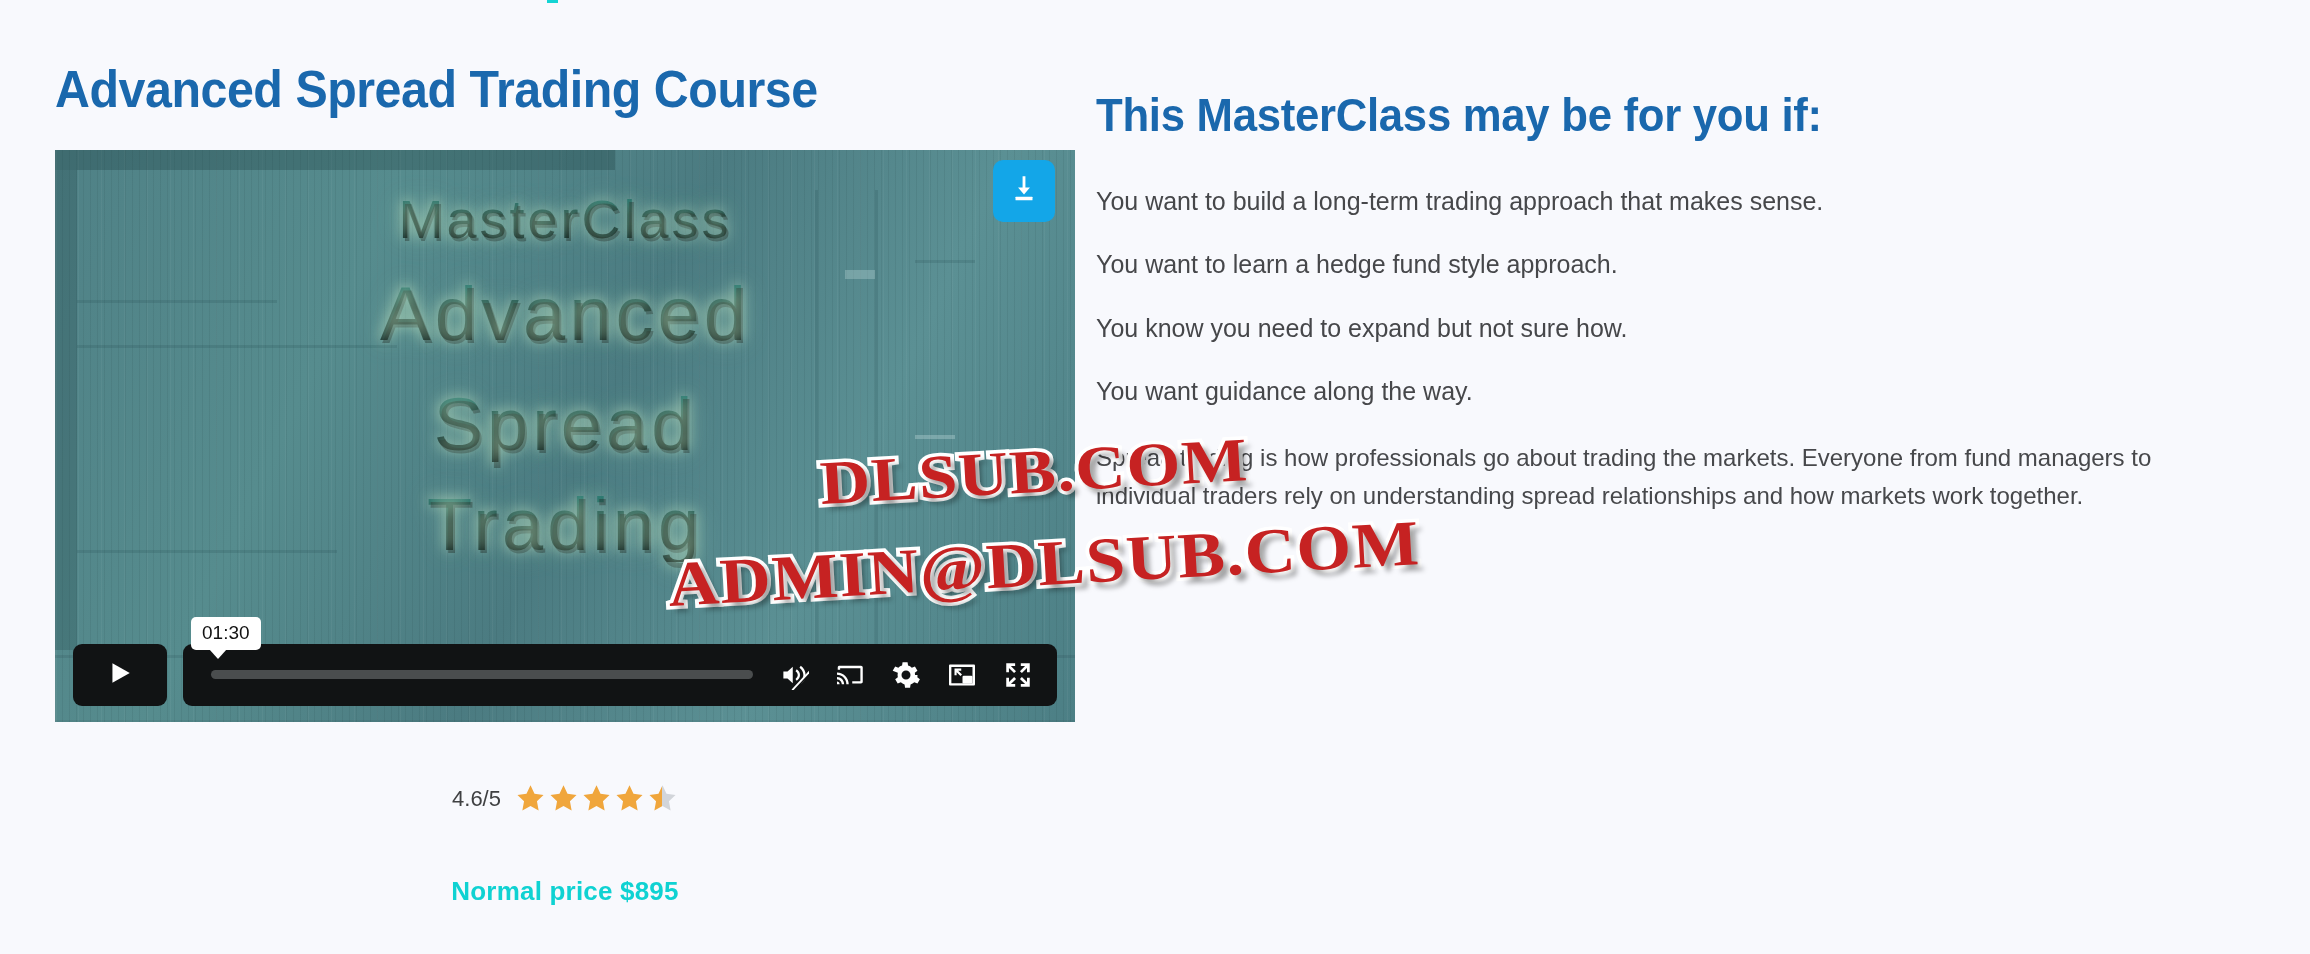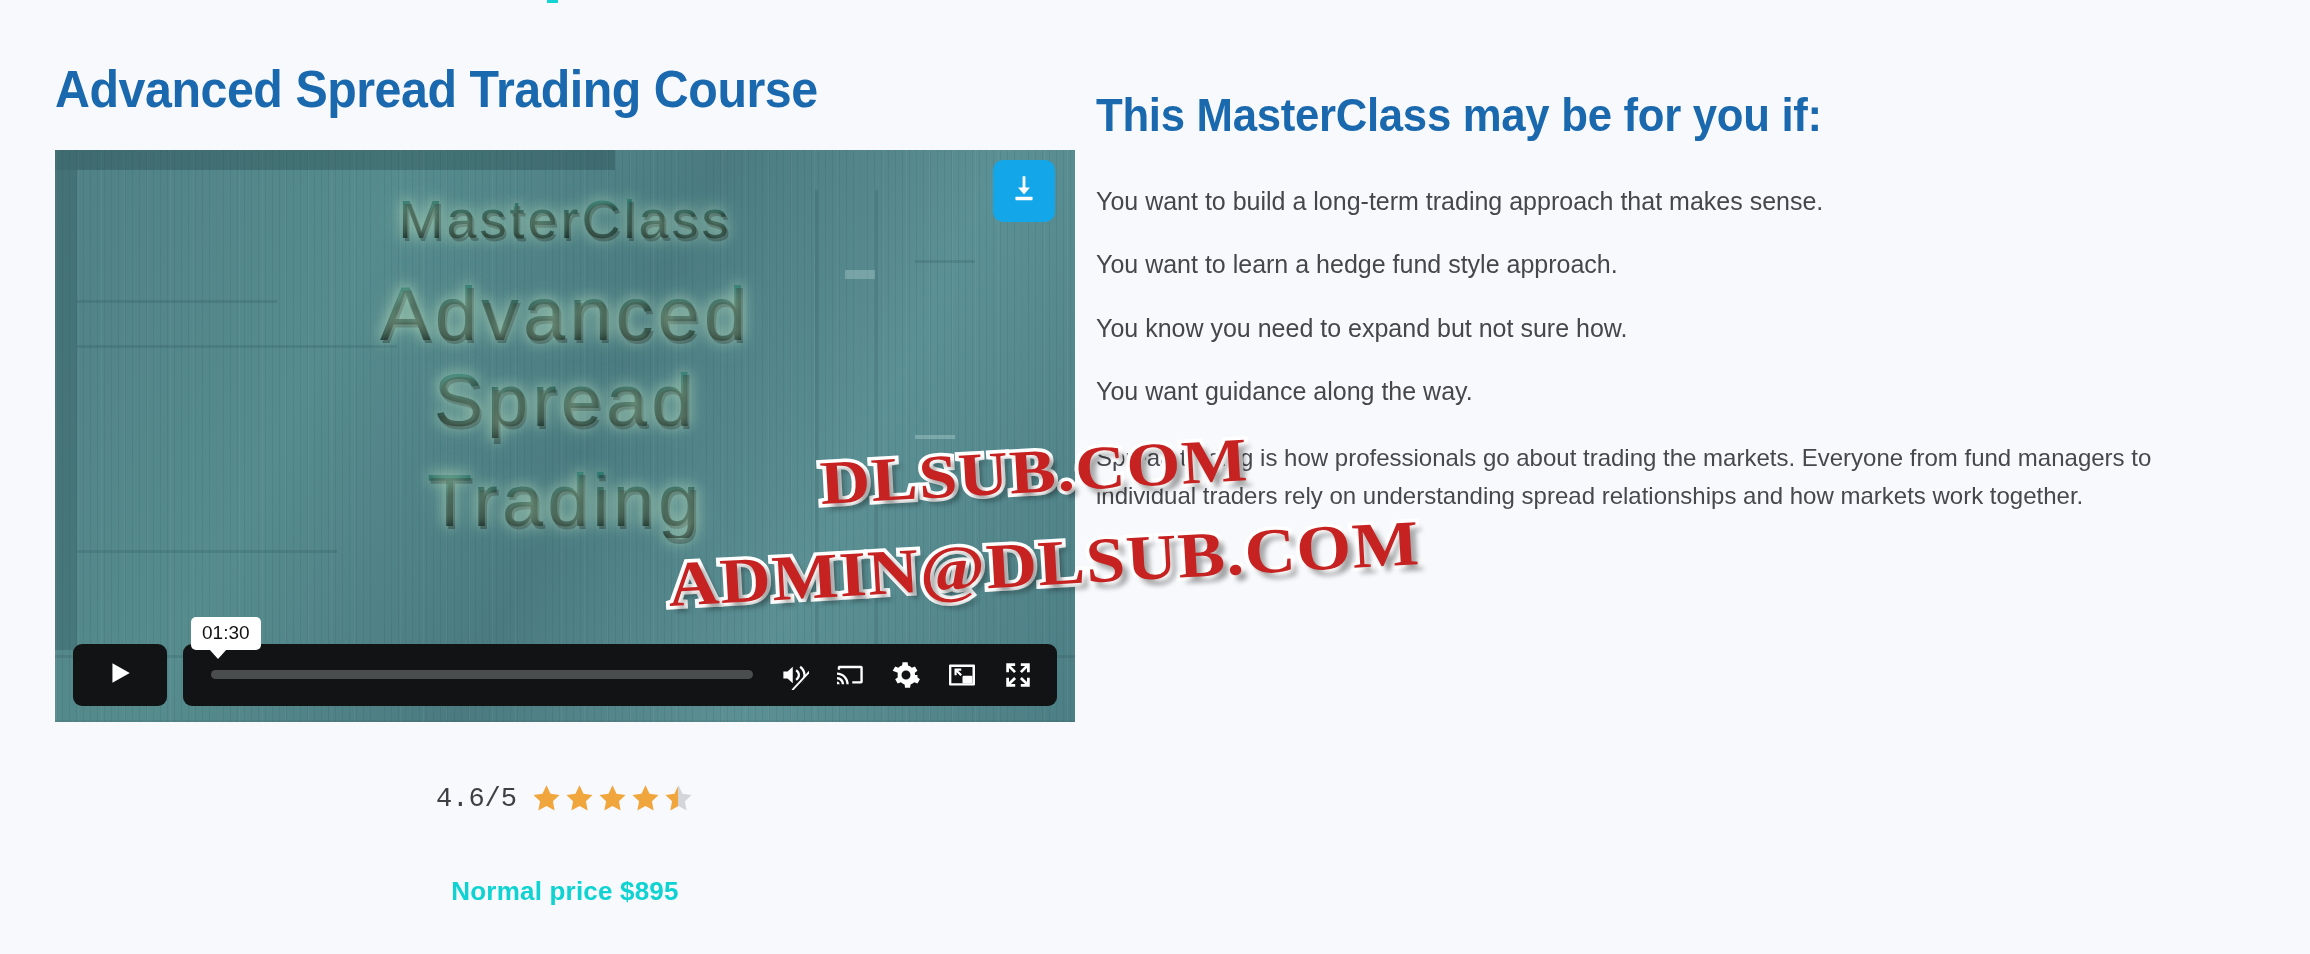--- a/index.html
+++ b/index.html
@@ -102,21 +102,21 @@
       0 0 14px rgba(210,240,200,.75),
       0 0 28px rgba(160,220,190,.45),
       2px 3px 0 rgba(0,0,0,.35);
     background: linear-gradient(180deg, #1e7f7a 0%, #0c3634 42%, #061c1c 100%);
     -webkit-background-clip: text;
     background-clip: text;
     color: transparent;
     -webkit-text-fill-color: transparent;
   }
   .tt-1 { font-size: 54px; letter-spacing: 3px; margin-bottom: 30px; }
-  .tt-2 { font-size: 76px; letter-spacing: 4px; margin-bottom: 12px; }
+  .tt-2 { font-size: 76px; letter-spacing: 4px; margin-bottom: 36px; }
   .tt-3 { font-size: 74px; letter-spacing: 4px; margin-bottom: 26px; }
   .tt-4 { font-size: 74px; letter-spacing: 4px; }
 
   .download-btn {
     position: absolute;
     right: 20px; top: 10px;
     width: 62px; height: 62px;
     border-radius: 10px;
     background: #13a6e8;
     border: none;
@@ -186,21 +186,21 @@
   }
 
   
   .rating-row {
     position: absolute;
     left: 55px; top: 783px;
     width: 1020px;
     display: flex; align-items: center; justify-content: center;
     gap: 14px;
   }
-  .rating-value { font-size: 27px; color: #3f4042; font-family: Liberation Mono, monospace; }
+  .rating-value { font-size: 22px; color: #3f4042; }
   .stars { display: flex; align-items: center; gap: 2px; }
   .stars svg { width: 31px; height: 31px; display: block; }
 
   .price-row {
     position: absolute;
     left: 55px; top: 876px;
     width: 1020px;
     text-align: center;
   }
   .price-text {

